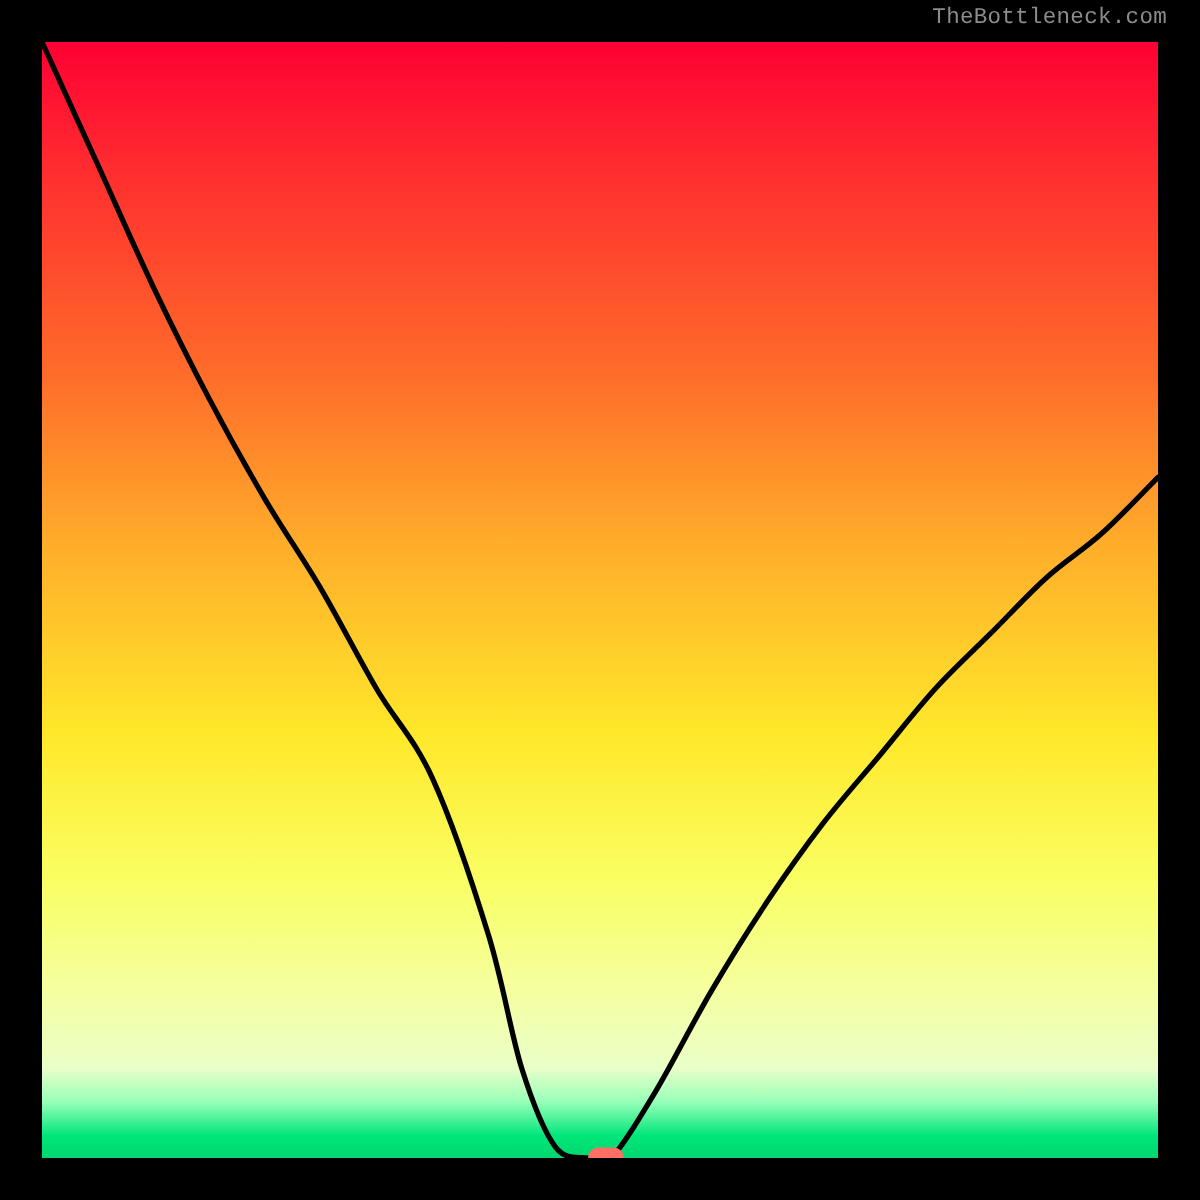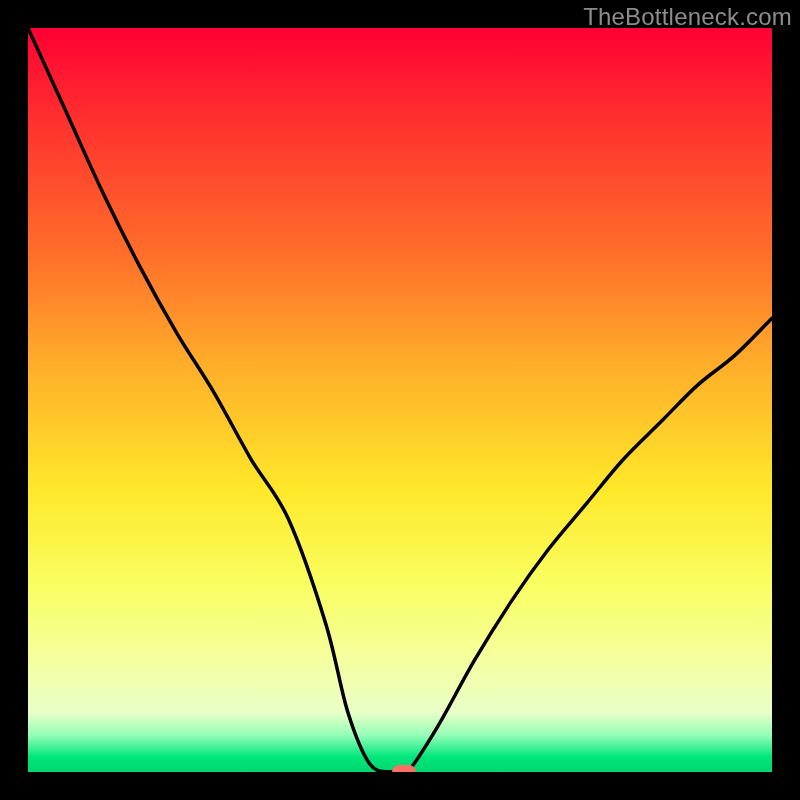--- a/index.html
+++ b/index.html
@@ -53,24 +53,24 @@
     height: 100%;
   }
   .marker {
     position: absolute;
     background: #ff6f63;
     border-radius: 9px;
   }
   .watermark {
     position: absolute;
     top: 3px;
-    right: 8px;
+    right: 22px;
     color: #8c8c8c;
-    font-family: Liberation Sans, sans-serif;
-    font-size: 24px;
+    font-family: Liberation Mono, monospace;
+    font-size: 15px;
     letter-spacing: 0.2px;
   }
 </style>
 </head>
 <body>
 
 <div class="frame">
 
   <div class="plot-area">
     <div class="gradient"></div>

